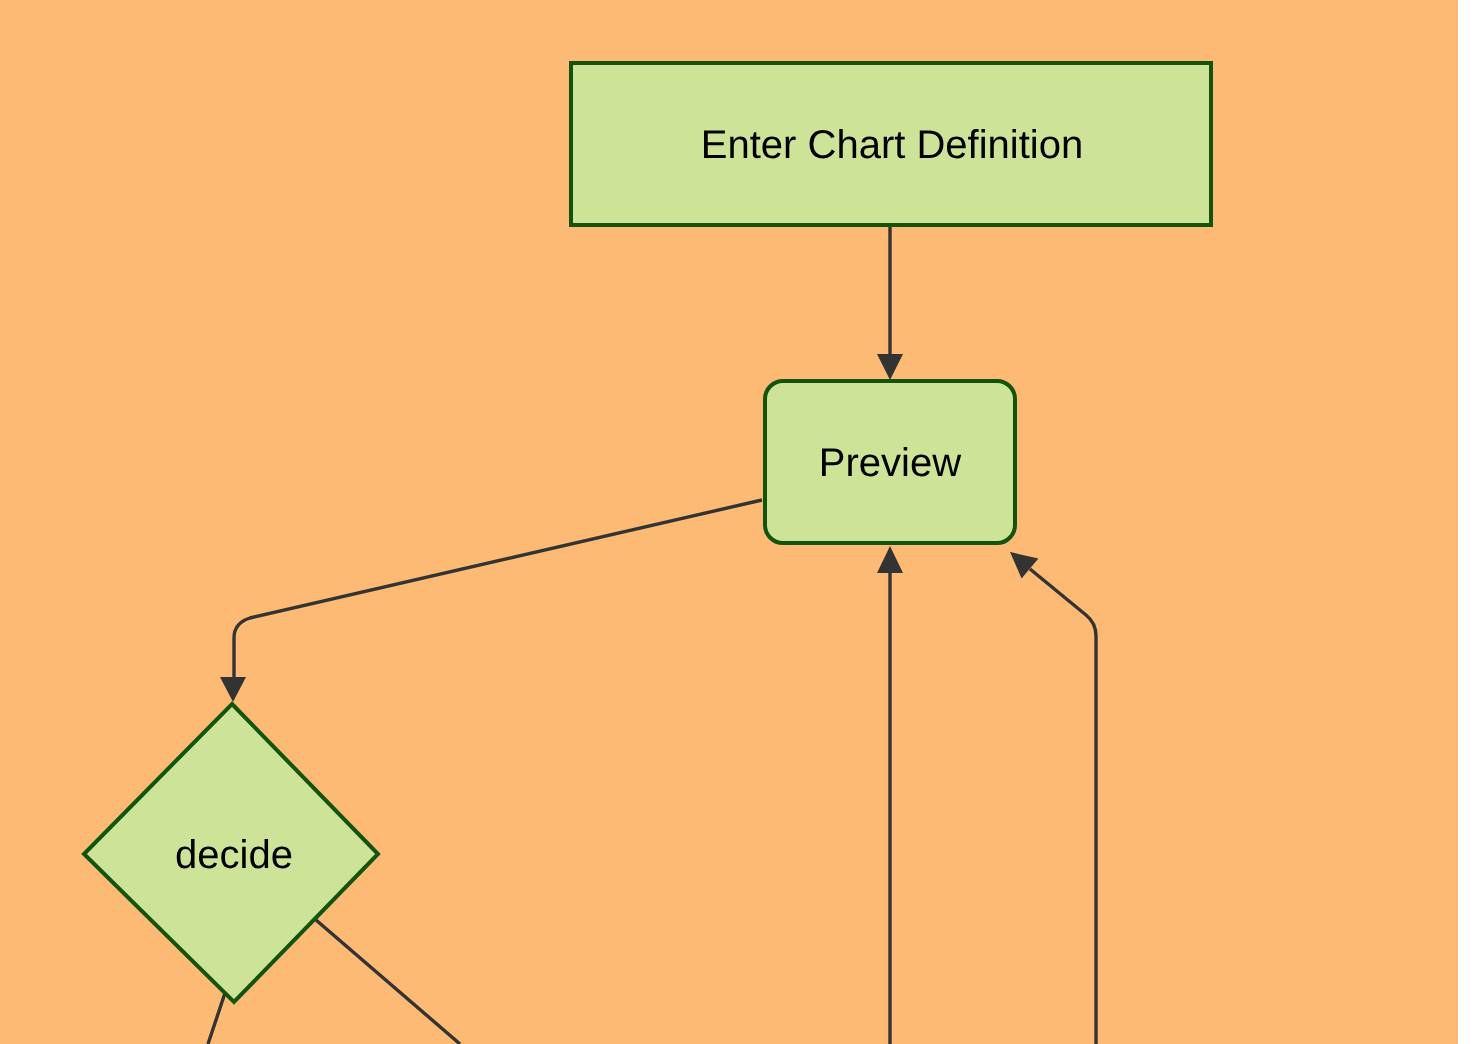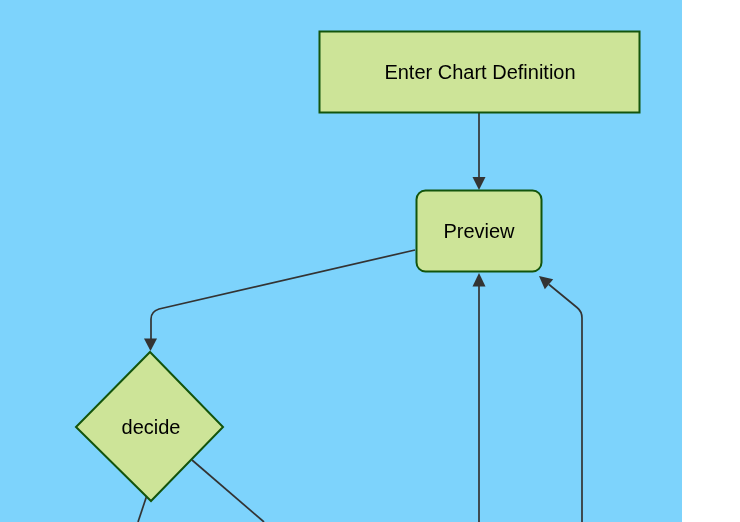--- a/index.html
+++ b/index.html
@@ -6,24 +6,23 @@
     margin: 0;
     padding: 0;
     width: 740px;
     height: 522px;
     background: #ffffff;
     overflow: hidden;
     font-family: "Liberation Sans", sans-serif;
   }
   #canvas {
     position: relative;
-    width: 648px;
+    width: 729px;
     height: 522px;
-    background: #7dd3fc;
-    padding-left: 34px;
+    background: #fdba74;
   }
   svg { display: block; }
   .edge {
     fill: none;
     stroke: #333333;
     stroke-width: 1.7px;
   }
   .arrowhead {
     fill: #333333;
     stroke: none;

